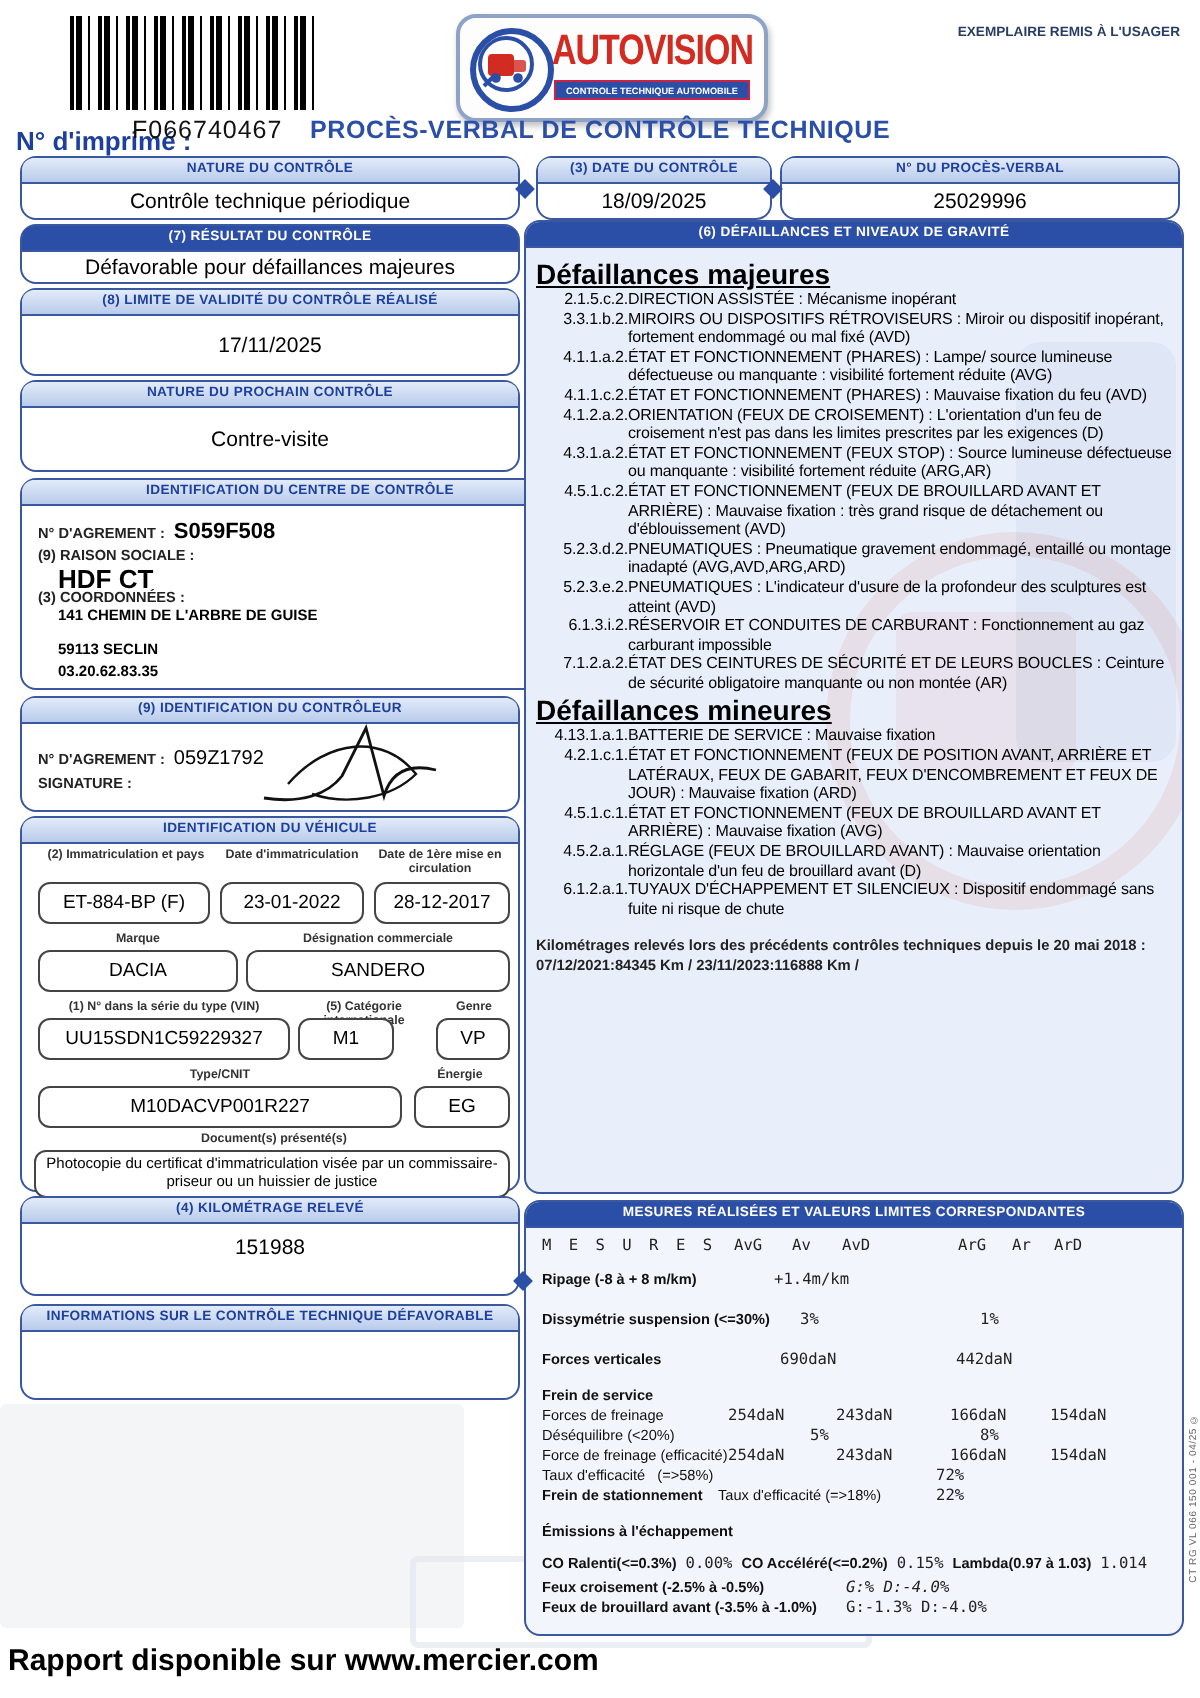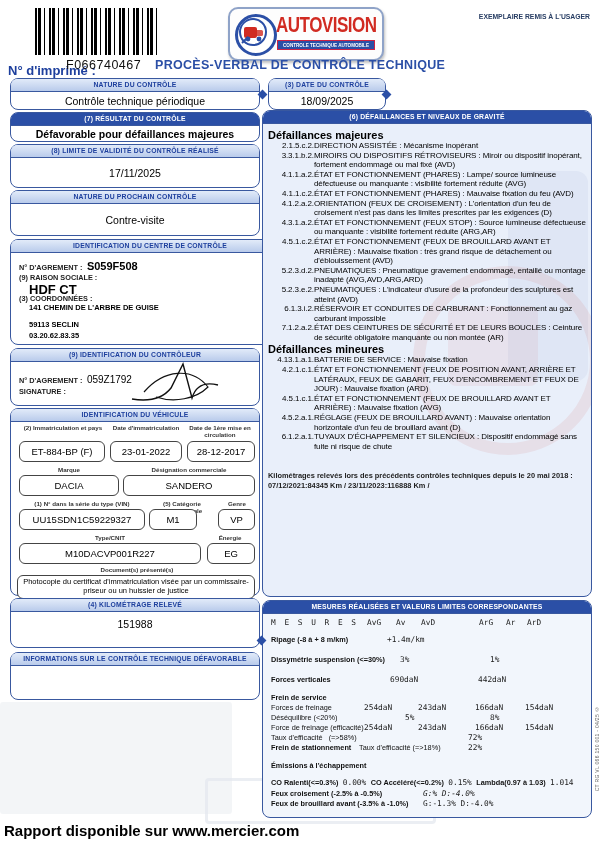--- a/index.html
+++ b/index.html
@@ -25,25 +25,25 @@
   .logotag{position:absolute;left:47px;top:31px;width:96px;background:#2b4fa6;color:#fff;
            font-size:4.6px;font-weight:bold;text-align:center;padding:1.5px 0;border:1px solid #c24;}
   .exemplaire{position:absolute;right:10px;top:13px;font-size:6.8px;font-weight:bold;color:#273d63;}
   .nimpr-lab{position:absolute;left:8px;top:63px;font-size:13px;font-weight:bold;color:#1d3f9d;}
   .nimpr-val{position:absolute;left:66px;top:58px;font-size:12.5px;color:#111;letter-spacing:.5px;}
   .doc-title{position:absolute;left:155px;top:58px;font-size:12.5px;font-weight:bold;color:#2b4fa6;letter-spacing:.3px;}
   
   .dpanel{position:absolute;left:262px;top:110px;width:330px;height:487px;border:1.5px solid #39589f;
           border-radius:8px;background:#e9effa;box-sizing:border-box;overflow:hidden;}
   .dbody{position:relative;padding:4px 4px 0 5px;}
-  .dsec{font-size:11px;font-weight:bold;margin:1px 0 0 0;}
+  .dsec{font-size:14px;font-weight:bold;text-decoration:underline;margin:1px 0 0 0;}
   .defect{display:flex;font-size:8px;line-height:9.6px;letter-spacing:-.1px;}
   .dcode{flex:0 0 46px;text-align:right;}
   .dtext{flex:1;}
-  .kmnote{font-size:7.4px;font-weight:bold;color:#222;margin-top:20px;line-height:9.5px;}
+  .kmnote{font-size:7.4px;font-weight:bold;color:#222;margin-top:9px;line-height:9.5px;}
   
   .wm-ring{position:absolute;left:150px;top:155px;width:165px;height:165px;border-radius:50%;
            border:12px solid rgba(200,40,30,.08);}
   .wm-blue{position:absolute;left:245px;top:60px;width:80px;height:210px;background:rgba(40,70,160,.05);
            border-radius:12px;}
   .wm-red2{position:absolute;left:185px;top:195px;width:90px;height:80px;background:rgba(200,40,30,.06);border-radius:8px;}
   
   .mpanel{position:absolute;left:262px;top:600px;width:330px;height:218px;border:1.5px solid #39589f;
           border-radius:8px;background:#f2f6fc;box-sizing:border-box;overflow:hidden;}
   .mrow{position:absolute;font-size:7.3px;font-weight:bold;color:#111;white-space:pre;}
@@ -91,24 +91,28 @@
   <div class="doc-title">PROCÈS-VERBAL DE CONTRÔLE TECHNIQUE</div>
 
   <div class="box" style="left:10px;top:78px;width:250px;height:32px;">
     <div class="bhdr">NATURE DU CONTRÔLE</div>
     <div class="bval" style="margin-top:3px;">Contrôle technique périodique</div>
   </div>
   <div class="box" style="left:268px;top:78px;width:118px;height:32px;">
     <div class="bhdr">(3) DATE DU CONTRÔLE</div>
     <div class="bval" style="margin-top:3px;">18/09/2025</div>
   </div>
+  <div class="box" style="left:390px;top:78px;width:200px;height:32px;">
+    <div class="bhdr">N° DU PROCÈS-VERBAL</div>
+    <div class="bval" style="margin-top:3px;">25029996</div>
+  </div>
 
   <div class="box" style="left:10px;top:112px;width:250px;height:30px;">
     <div class="bhdr solid">(7) RÉSULTAT DU CONTRÔLE</div>
-    <div class="bval" style="margin-top:2px;font-weight:bold;">Défavorable pour défaillances majeures</div>
+    <div class="bval" style="margin-top:2px;">Défavorable pour défaillances majeures</div>
   </div>
   <div class="box" style="left:10px;top:144px;width:250px;height:44px;">
     <div class="bhdr">(8) LIMITE DE VALIDITÉ DU CONTRÔLE RÉALISÉ</div>
     <div class="bval" style="margin-top:9px;">17/11/2025</div>
   </div>
   <div class="box" style="left:10px;top:190px;width:250px;height:46px;">
     <div class="bhdr">NATURE DU PROCHAIN CONTRÔLE</div>
     <div class="bval" style="margin-top:10px;">Contre-visite</div>
   </div>
 

